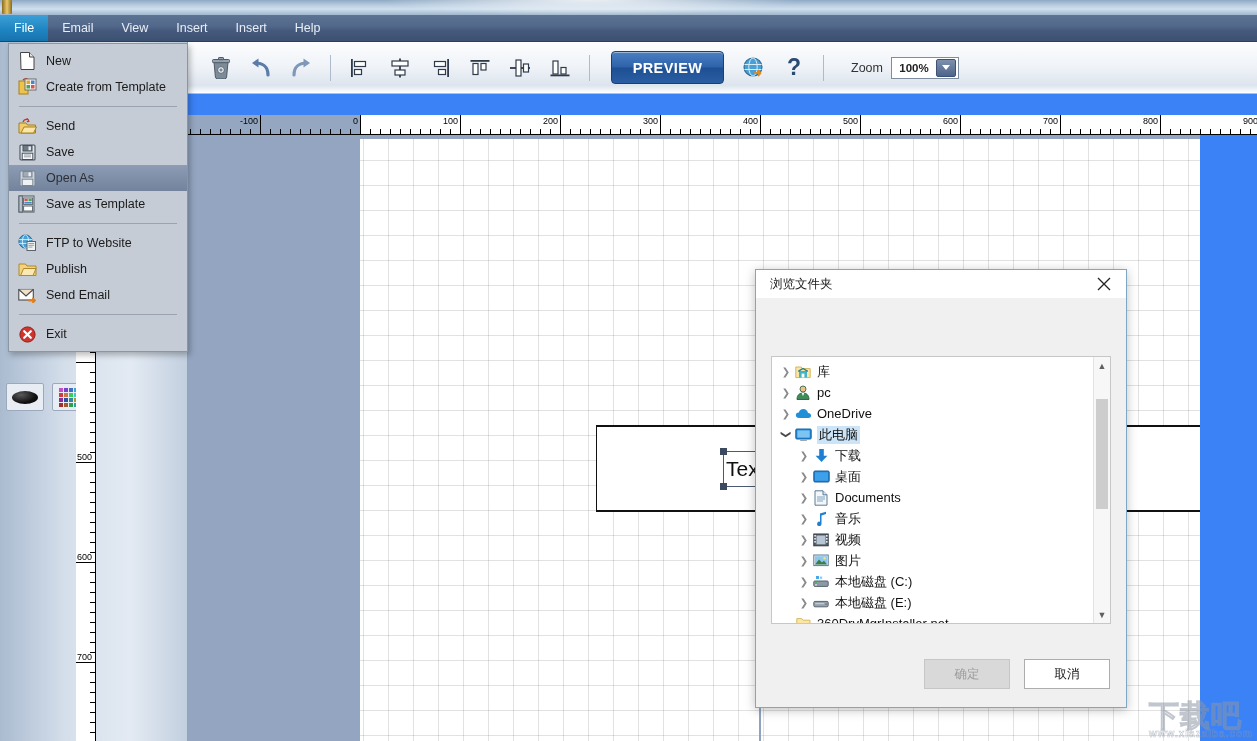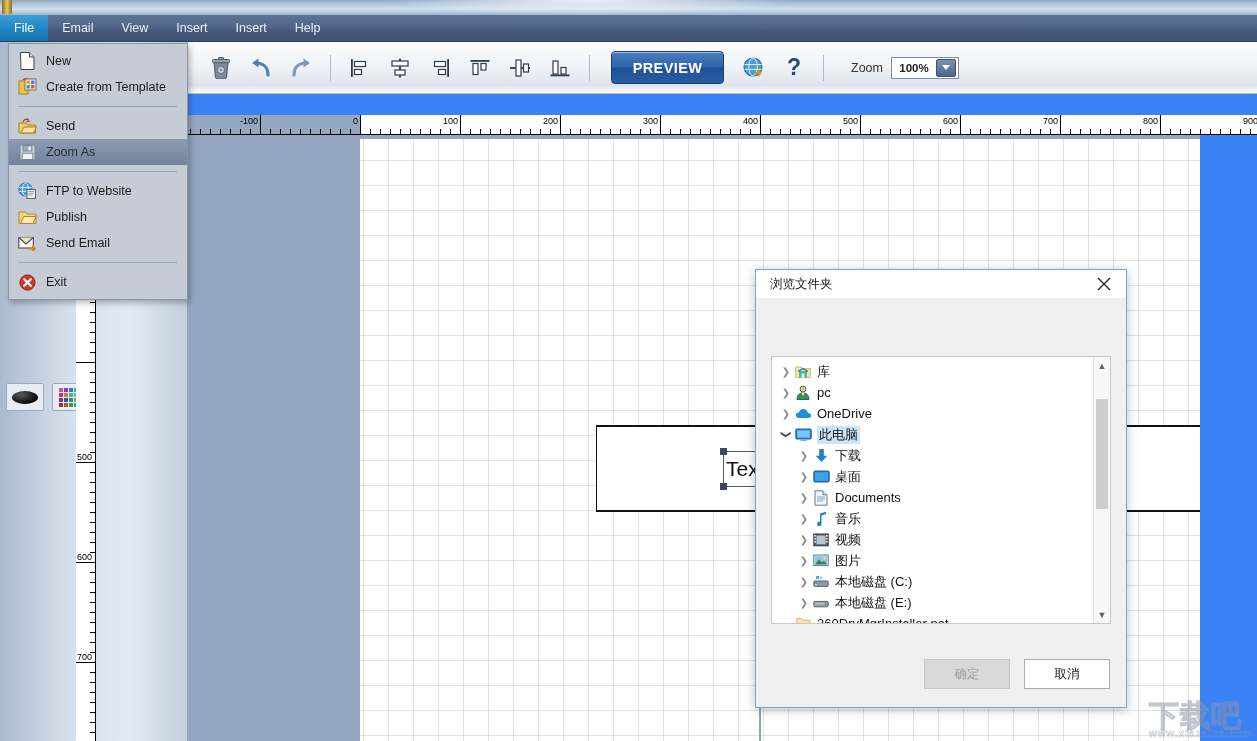--- a/index.html
+++ b/index.html
@@ -653,30 +653,56 @@
       <div class="row">
         <span class="ic">
           <svg width="19" height="17" viewBox="0 0 19 17">
             <path d="M1 5 h7 l1.5 2 h8 v8 h-16.5 Z" fill="#f3cd6a" stroke="#a5801f" stroke-width="1"></path>
             <path d="M3 15 l3 -6 h12.5 l-3 6 Z" fill="#fbe6a8" stroke="#a5801f" stroke-width="1"></path>
             <path d="M5 4 a4 4 0 0 1 5 -2.4 l-1.2 -1.2 M10.2 1.4 l.6 2 l-2 .3" fill="none" stroke="#c0392b" stroke-width="1.2"></path>
           </svg>
         </span>
         <span>Send</span>
       </div>
+      <div class="row">
+        <span class="ic">
+          <svg width="17" height="17" viewBox="0 0 17 17">
+            <rect x="1" y="1" width="15" height="15" rx="1" fill="#dfe5ea" stroke="#49525a" stroke-width="1.1"></rect>
+            <rect x="4" y="1.5" width="9" height="5.5" fill="#6d7a86" stroke="#49525a" stroke-width="1"></rect>
+            <rect x="9.5" y="2.4" width="2.4" height="3.8" fill="#e9eef2"></rect>
+            <rect x="3.2" y="9.2" width="10.6" height="6.3" fill="#f6f8fa" stroke="#49525a" stroke-width="1"></rect>
+            <path d="M5 11 h7 M5 12.8 h7" stroke="#8a949d" stroke-width=".9"></path>
+          </svg>
+        </span>
+        <span>Save</span>
+      </div>
       <div class="row sel">
         <span class="ic">
           <svg width="17" height="17" viewBox="0 0 17 17">
             <rect x="1" y="1" width="15" height="15" rx="1" fill="#cdd6df" stroke="#7a8692" stroke-width="1.1"></rect>
             <rect x="4" y="1.5" width="9" height="5.5" fill="#9fabb7" stroke="#7a8692" stroke-width="1"></rect>
             <rect x="9.5" y="2.4" width="2.4" height="3.8" fill="#eef2f5"></rect>
             <rect x="3.2" y="9.2" width="10.6" height="6.3" fill="#eef2f5" stroke="#7a8692" stroke-width="1"></rect>
           </svg>
         </span>
-        <span>Zoom As</span>
+        <span>Open As</span>
+      </div>
+      <div class="row">
+        <span class="ic">
+          <svg width="18" height="18" viewBox="0 0 18 18">
+            <rect x="1" y="1" width="15" height="16" fill="#e5eaef" stroke="#5a646e" stroke-width="1.1"></rect>
+            <rect x="1" y="1" width="3.4" height="16" fill="#b9c4ce" stroke="#5a646e" stroke-width="1"></rect>
+            <rect x="5.6" y="3" width="9" height="6.4" fill="#fff" stroke="#5a646e" stroke-width="1"></rect>
+            <rect x="6.4" y="3.8" width="3.4" height="2.4" fill="#d9534f"></rect>
+            <rect x="10.4" y="3.8" width="3.4" height="2.4" fill="#4ca64c"></rect>
+            <rect x="6.4" y="6.8" width="7.4" height="1.8" fill="#4a84c9"></rect>
+            <rect x="5.6" y="11" width="9" height="5" fill="#fff" stroke="#5a646e" stroke-width="1"></rect>
+          </svg>
+        </span>
+        <span>Save as Template</span>
       </div>
       <div class="divider"></div>
       <div class="row">
         <span class="ic">
           <svg width="19" height="18" viewBox="0 0 19 18">
             <circle cx="7.5" cy="7.5" r="6.6" fill="#4a9fd4" stroke="#2c6a96" stroke-width="1"></circle>
             <path d="M1 5.6 h13 M1 9.4 h13" stroke="#dcf0fb" stroke-width=".9"></path>
             <ellipse cx="7.5" cy="7.5" rx="3.1" ry="6.6" fill="none" stroke="#dcf0fb" stroke-width=".9"></ellipse>
             <rect x="9" y="7.5" width="8.5" height="9" fill="#f2f2f2" stroke="#5a646e" stroke-width="1"></rect>
             <path d="M10.4 9.5 h5.7 M10.4 11.3 h5.7 M10.4 13.1 h4" stroke="#8a949d" stroke-width=".9"></path>

